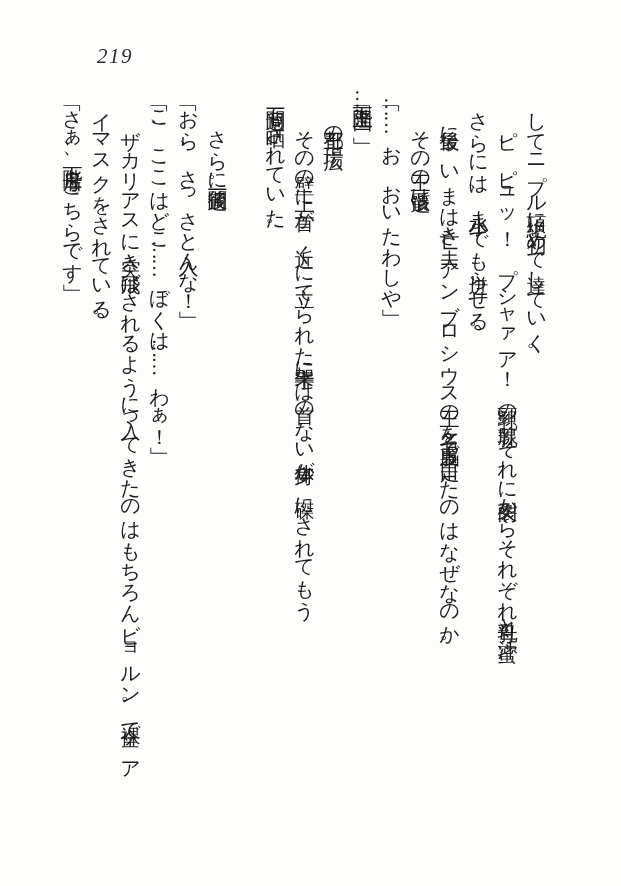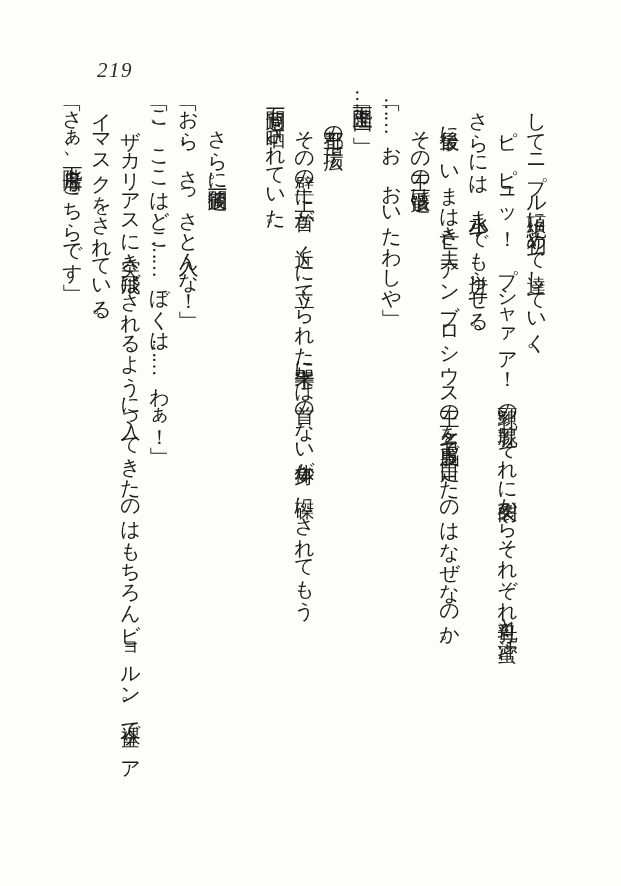--- a/index.html
+++ b/index.html
@@ -9,21 +9,21 @@
   body {
     width: 621px;
     height: 886px;
     position: relative;
     background: #fdfdfc;
     overflow: hidden;
     font-family: "Liberation Serif", "DejaVu Serif", serif;
   }
   .page-number {
     position: absolute;
-    top: 58px;
+    top: 44px;
     left: 97px;
     font-size: 21px;
     font-style: italic;
     color: #2b2b2b;
     letter-spacing: 1.5px;
     font-family: Liberation Serif, serif;
   }
   .text-block {
     position: absolute;
     top: 99px;

